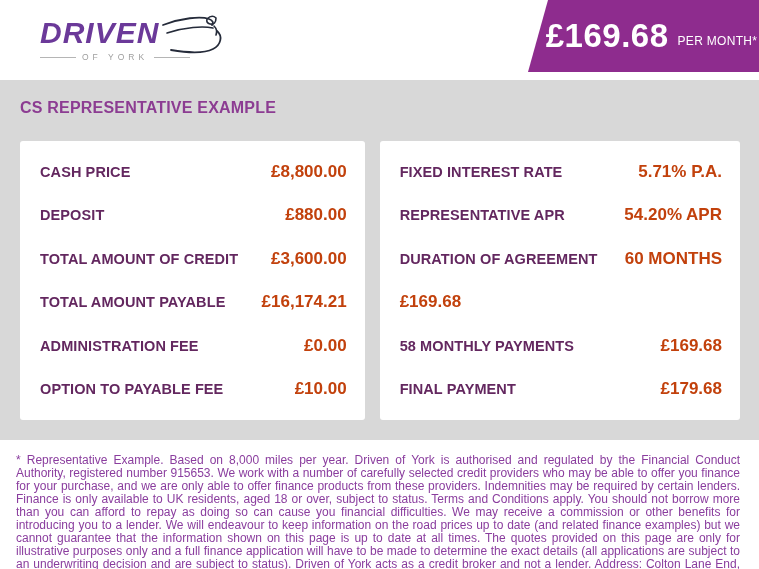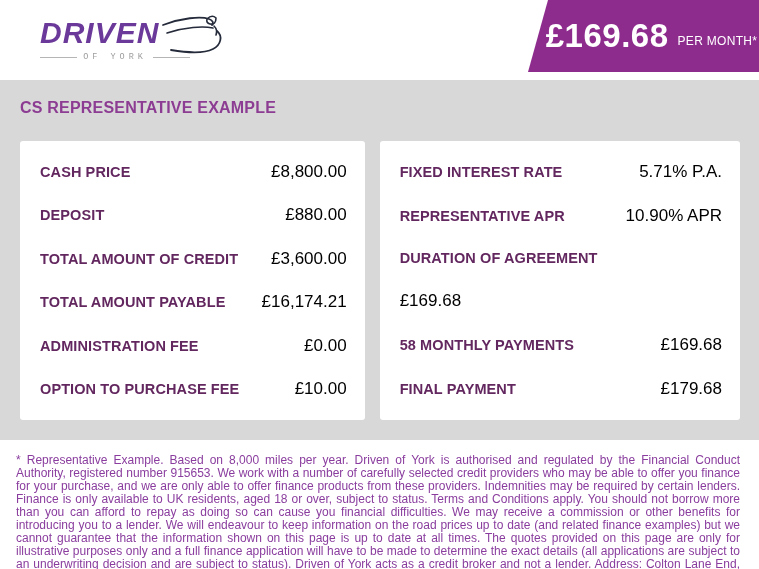--- a/index.html
+++ b/index.html
@@ -9,21 +9,21 @@
   
   .header { position: relative; height: 80px; background: #ffffff; }
 
   .logo { position: absolute; left: 40px; top: 12px; width: 195px; }
   .logo-top { display: flex; align-items: flex-end; }
   .wordmark {
     font-size: 30px; font-weight: bold; font-style: italic;
     letter-spacing: 1px; color: #6b3999; line-height: 1;
   }
   .car-icon-wrap { margin-left: 2px; margin-bottom: -8px; }
-  .logo-bottom { display: flex; align-items: center; margin-top: 4px; width: 150px; font-family: Liberation Mono, monospace; }
+  .logo-bottom { display: flex; align-items: center; margin-top: 4px; width: 150px; }
   .logo-rule { flex: 1; height: 1px; background: #b5b5b5; }
   .of-york {
     font-size: 8.5px; letter-spacing: 4px; color: #9e9e9e;
     padding: 0 6px; white-space: nowrap;
   }
 
   .price-badge {
     position: absolute; right: 0; top: 0; width: 231px; height: 72px;
     background: #8e2c8e;
     clip-path: polygon(20px 0, 100% 0, 100% 100%, 0 100%);
@@ -42,21 +42,21 @@
   .cards { display: flex; gap: 15px; }
   .card {
     background: #ffffff; border-radius: 3px; height: 279px;
     display: flex; flex-direction: column; justify-content: space-between;
     padding: 21px 18px 21px 20px;
   }
   .card-left { width: 350px; }
   .card-right { width: 366px; }
   .frow { display: flex; justify-content: space-between; align-items: center; }
   .frow-label { font-size: 14.5px; font-weight: bold; color: #63275f; letter-spacing: 0.1px; white-space: nowrap; }
-  .frow-value { font-size: 17px; font-weight: 400; color: #000000; white-space: nowrap; }
+  .frow-value { font-size: 17px; font-weight: 700; color: #c2410c; white-space: nowrap; }
 
   
   .disclaimer {
     margin: 14px 19px 0 16px;
     font-size: 12px; line-height: 13px; color: #8a3d9e;
     text-align: justify;
   }
 
   svg.car { display: block; }
 </style>
@@ -114,36 +114,37 @@
         </div>
         <div class="frow">
           <span class="frow-label">TOTAL AMOUNT PAYABLE</span>
           <span class="frow-value">£16,174.21</span>
         </div>
         <div class="frow">
           <span class="frow-label">ADMINISTRATION FEE</span>
           <span class="frow-value">£0.00</span>
         </div>
         <div class="frow">
-          <span class="frow-label">OPTION TO PURCHASE FEE</span>
+          <span class="frow-label">OPTION TO PAYABLE FEE</span>
           <span class="frow-value">£10.00</span>
         </div>
       </div>
 
       <div class="card card-right">
         <div class="frow">
           <span class="frow-label">FIXED INTEREST RATE</span>
           <span class="frow-value">5.71% P.A.</span>
         </div>
         <div class="frow">
           <span class="frow-label">REPRESENTATIVE APR</span>
-          <span class="frow-value">10.90% APR</span>
+          <span class="frow-value">54.20% APR</span>
         </div>
         <div class="frow">
           <span class="frow-label">DURATION OF AGREEMENT</span>
+          <span class="frow-value">60 MONTHS</span>
         </div>
         <div class="frow">
           <span class="frow-value">£169.68</span>
         </div>
         <div class="frow">
           <span class="frow-label">58 MONTHLY PAYMENTS</span>
           <span class="frow-value">£169.68</span>
         </div>
         <div class="frow">
           <span class="frow-label">FINAL PAYMENT</span>

